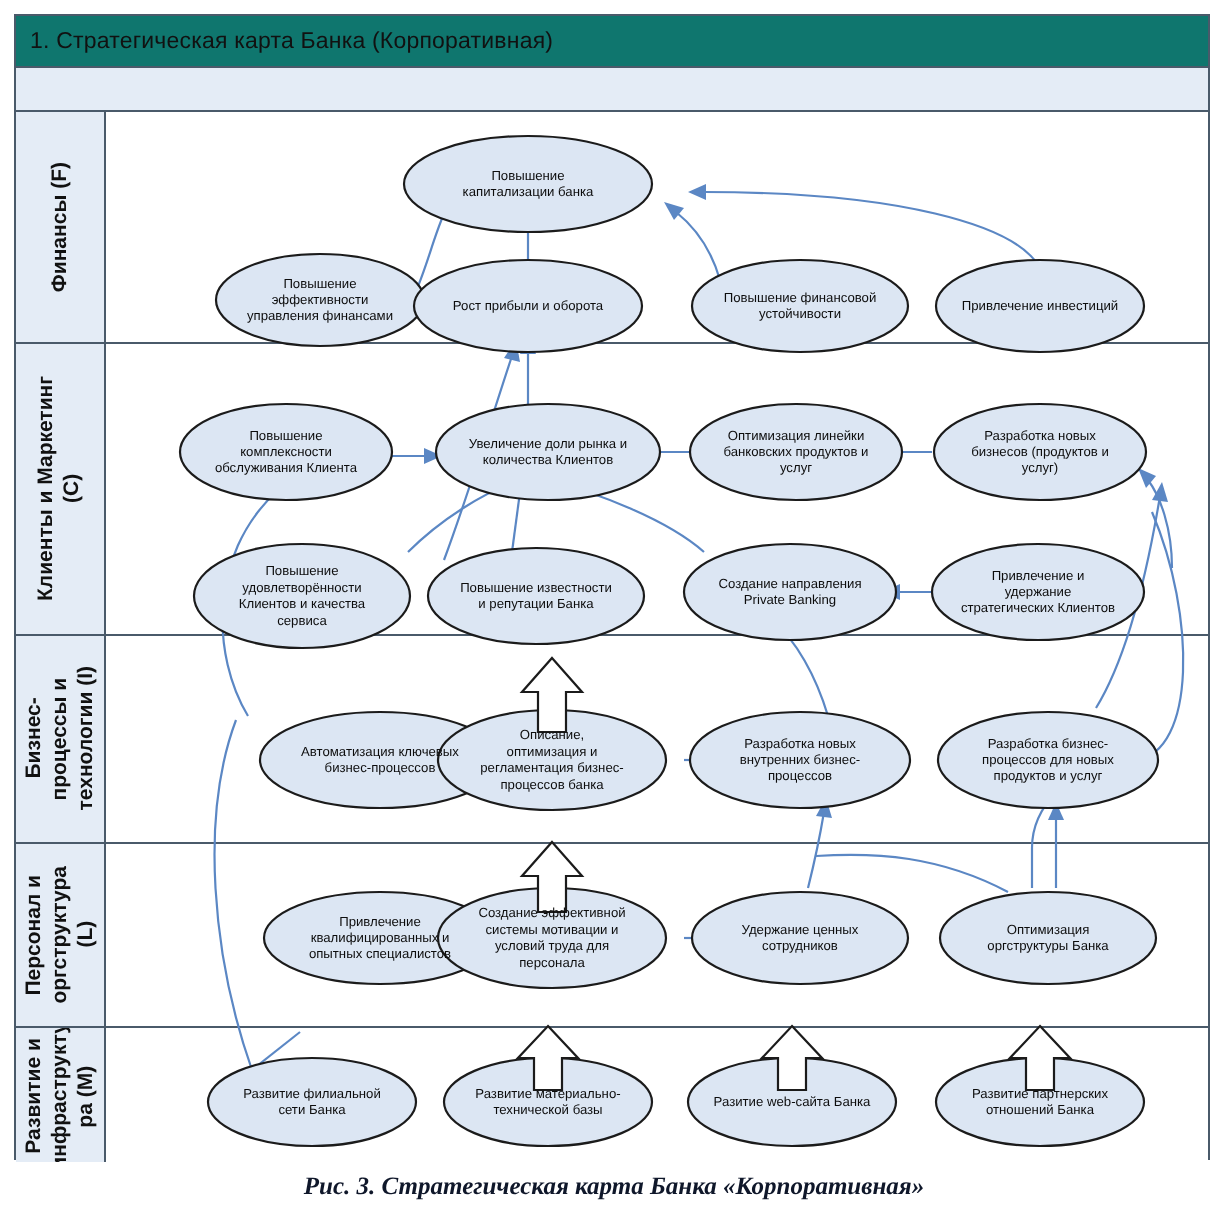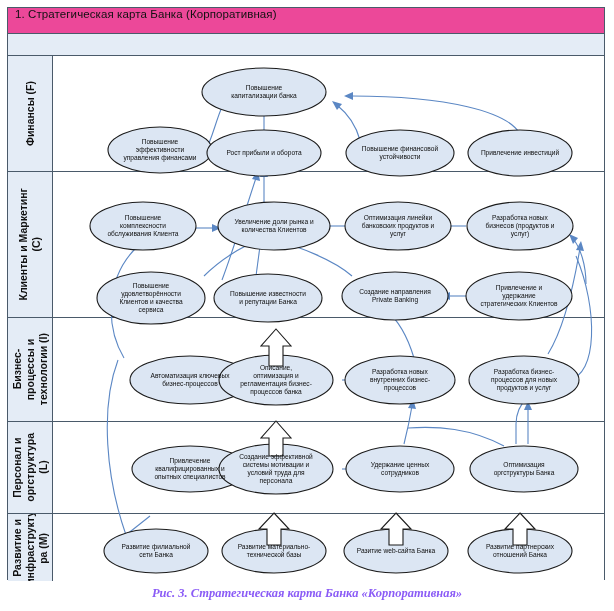--- a/index.html
+++ b/index.html
@@ -26,22 +26,23 @@
     box-sizing: border-box;
     background: #ffffff;
   }
   #title-bar {
     position: absolute;
     left: 0; top: 0;
     width: 100%;
     height: 26px;
     box-sizing: border-box;
     border-bottom: 1px solid #4a5a6a;
-    background: #ec4899;
+    background: #0f766e;
     display: flex;
+    align-items: center;
     padding-left: 7px;
   }
   #title-bar .t {
     font-size: 11.5px;
     color: #111111;
     letter-spacing: 0.1px;
   }
   #subtitle-bar {
     position: absolute;
     left: 0; top: 26px;
@@ -128,21 +129,21 @@
   #caption {
     position: absolute;
     left: 0;
     top: 586px;
     width: 614px;
     text-align: center;
     font-family: "Liberation Serif", serif;
     font-style: italic;
     font-weight: bold;
     font-size: 12.5px;
-    color: #8b5cf6;
+    color: #0f172a;
   }
 </style>
 </head>
 <body>
 
 <div id="page">
 
   <div id="map-frame">
 
     <div id="title-bar">

